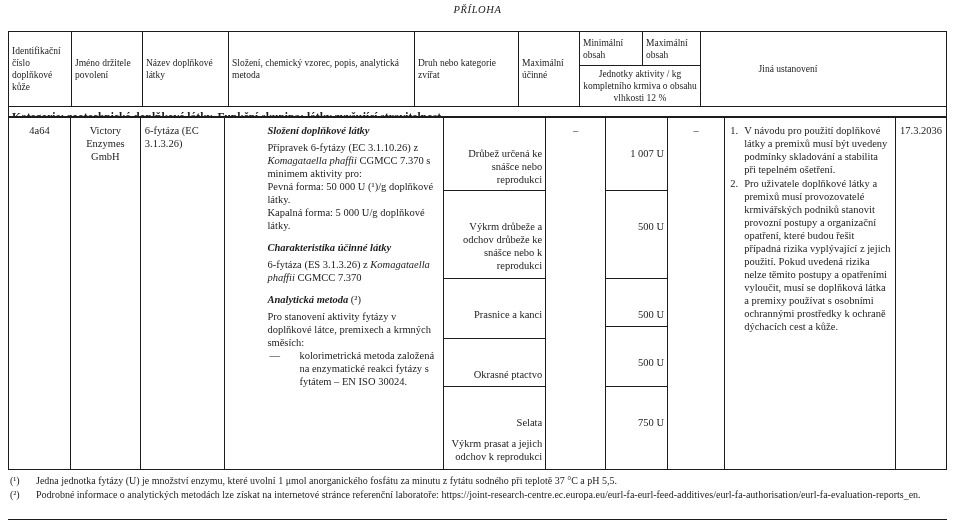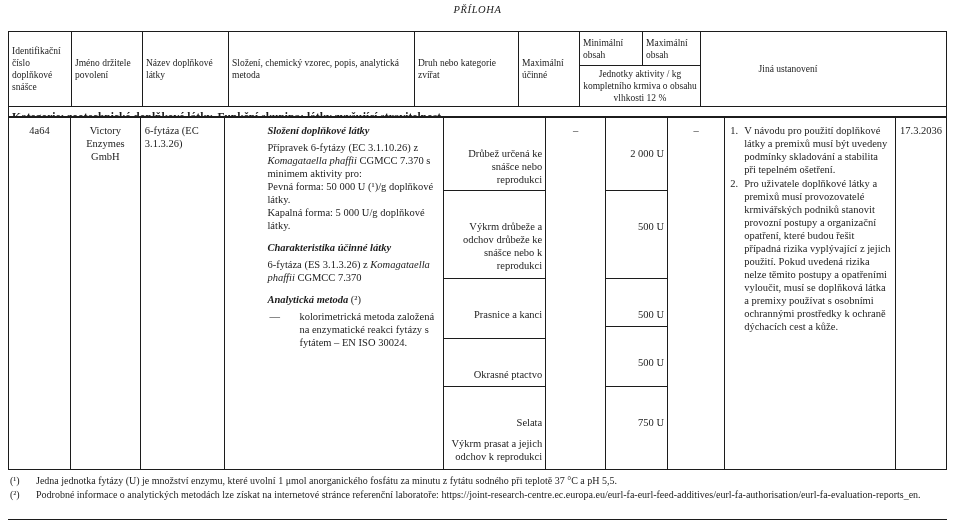--- a/index.html
+++ b/index.html
@@ -76,21 +76,21 @@
   .bottom-rule { position:absolute; left:8px; top:519px; width:939px; border-top:1px solid #1c1c1c; }
 </style>
 </head>
 <body>
 
 <div class="doc-title">PŘÍLOHA</div>
 
 <div class="reg-table">
 
   <div class="header-row">
-    <div class="hcell c1">Identifikační číslo doplňkové snášce</div>
+    <div class="hcell c1">Identifikační číslo doplňkové kůže</div>
     <div class="hcell c2">Jméno držitele povolení</div>
     <div class="hcell c3">Název doplňkové látky</div>
     <div class="hcell c4">Složení, chemický vzorec, popis, analytická metoda</div>
     <div class="hcell c5">Druh nebo kategorie zvířat</div>
     <div class="hcell c6">Maximální účinné</div>
     <div class="minmax-block">
       <div class="minmax-top">
         <div class="hcell min-h">Minimální obsah</div>
         <div class="hcell max-h">Maximální obsah</div>
       </div>
@@ -107,38 +107,39 @@
     <div class="bcell c3">6-fytáza (EC 3.1.3.26)</div>
 
     <div class="bcell c4 comp">
       <div class="comp-heading">Složení doplňkové látky</div>
       <p><span>Přípravek 6-fytázy (EC 3.1.10.26) z </span><span class="latin">Komagataella phaffii</span><span> CGMCC 7.370 s minimem aktivity pro:</span><br>
         <span>Pevná forma: 50 000 U (¹)/g doplňkové látky.</span><br>
         <span>Kapalná forma: 5 000 U/g doplňkové látky.</span></p>
       <div class="comp-heading">Charakteristika účinné látky</div>
       <p><span>6-fytáza (ES 3.1.3.26) z </span><span class="latin">Komagataella phaffii</span><span> CGMCC 7.370</span></p>
       <div class="comp-heading"><span>Analytická metoda </span><span class="marker">(²)</span></div>
+      <p class="no-gap">Pro stanovení aktivity fytázy v doplňkové látce, premixech a krmných směsích:</p>
       <div class="dash-item">
         <span class="dash">—</span>
         <span class="dash-text">kolorimetrická metoda založená na enzymatické reakci fytázy s fytátem – EN ISO 30024.</span>
       </div>
     </div>
 
     <div class="bcell c5 col-sub">
       <div class="sub-cell sh1">Drůbež určená ke snášce nebo reprodukci</div>
       <div class="sub-cell sh2">Výkrm drůbeže a odchov drůbeže ke snášce nebo k reprodukci</div>
       <div class="sub-cell sh4">Prasnice a kanci</div>
       <div class="sub-cell sh3">Okrasné ptactvo</div>
       <div class="sub-cell"><span>Selata</span><span class="species-para2">Výkrm prasat a jejich odchov k reprodukci</span></div>
     </div>
 
     <div class="bcell c6 top-center">–</div>
 
     <div class="bcell col-sub" style="width:63px">
-      <div class="sub-cell sh1">2 000 U</div>
+      <div class="sub-cell sh1">1 007 U</div>
       <div class="sub-cell sh2">500 U</div>
       <div class="sub-cell sh3">500 U</div>
       <div class="sub-cell sh4">500 U</div>
       <div class="sub-cell">750 U</div>
     </div>
 
     <div class="bcell top-center" style="width:58px">–</div>
 
     <div class="bcell c9 prov-list">
       <div class="prov-item">

